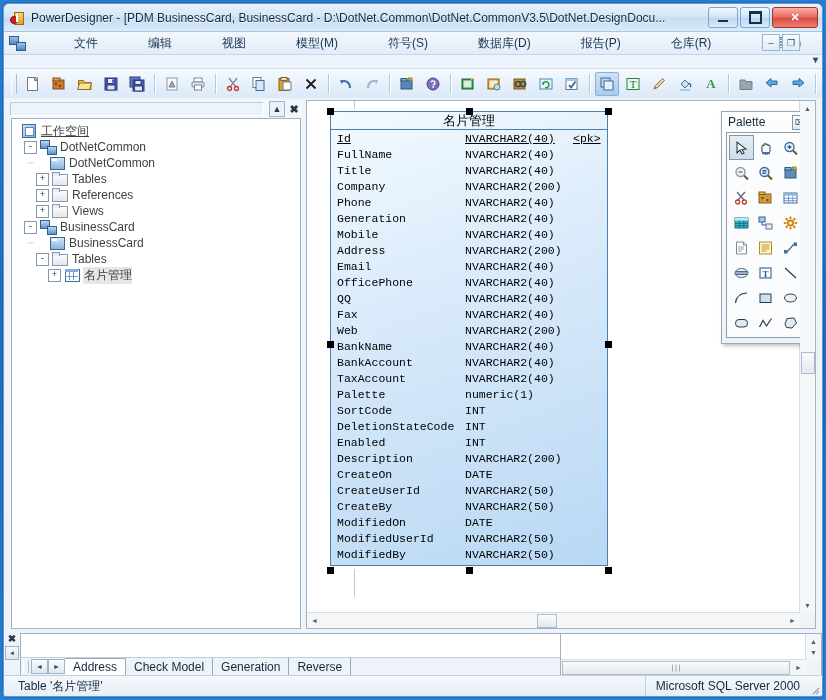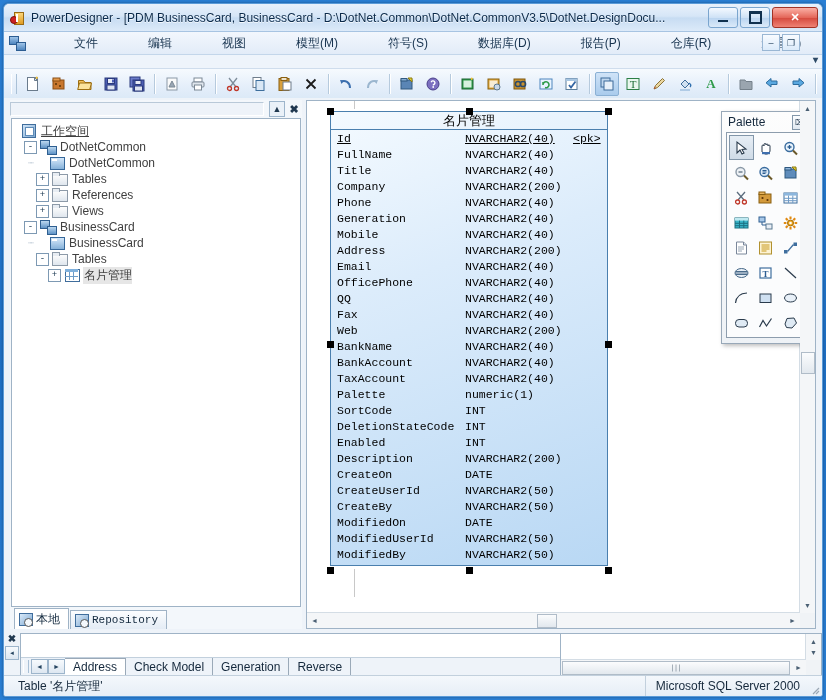--- a/index.html
+++ b/index.html
@@ -716,36 +716,20 @@
                 <i class="v1"></i>
                 <i class="v2"></i>
                 <i class="hz"></i>
               </span>
             <span class="tlabel sel">名片管理</span>
           </div>
 
         </div>
       </div>
 
-      <div id="left-tabs">
-        <div class="ltab active">
-          <span class="ltab-ic">
-              <i class="a"></i>
-              <i class="g"></i>
-            </span>
-          <span>本地</span>
-        </div>
-        <div class="ltab mono">
-          <span class="ltab-ic">
-              <i class="a"></i>
-              <i class="g"></i>
-            </span>
-          <span>Repository</span>
-        </div>
-      </div>
     </div>
 
     <div id="diagram-panel">
       <div id="canvas">
 
         <div class="page-line" style="left:47px; top:0; width:1px; height:8px;"></div>
         <div class="page-line" style="left:47px; top:468px; width:1px; height:28px;"></div>
 
         <div class="handle" style="left:20px; top:7px;"></div>
         <div class="handle" style="left:159px; top:7px;"></div>

